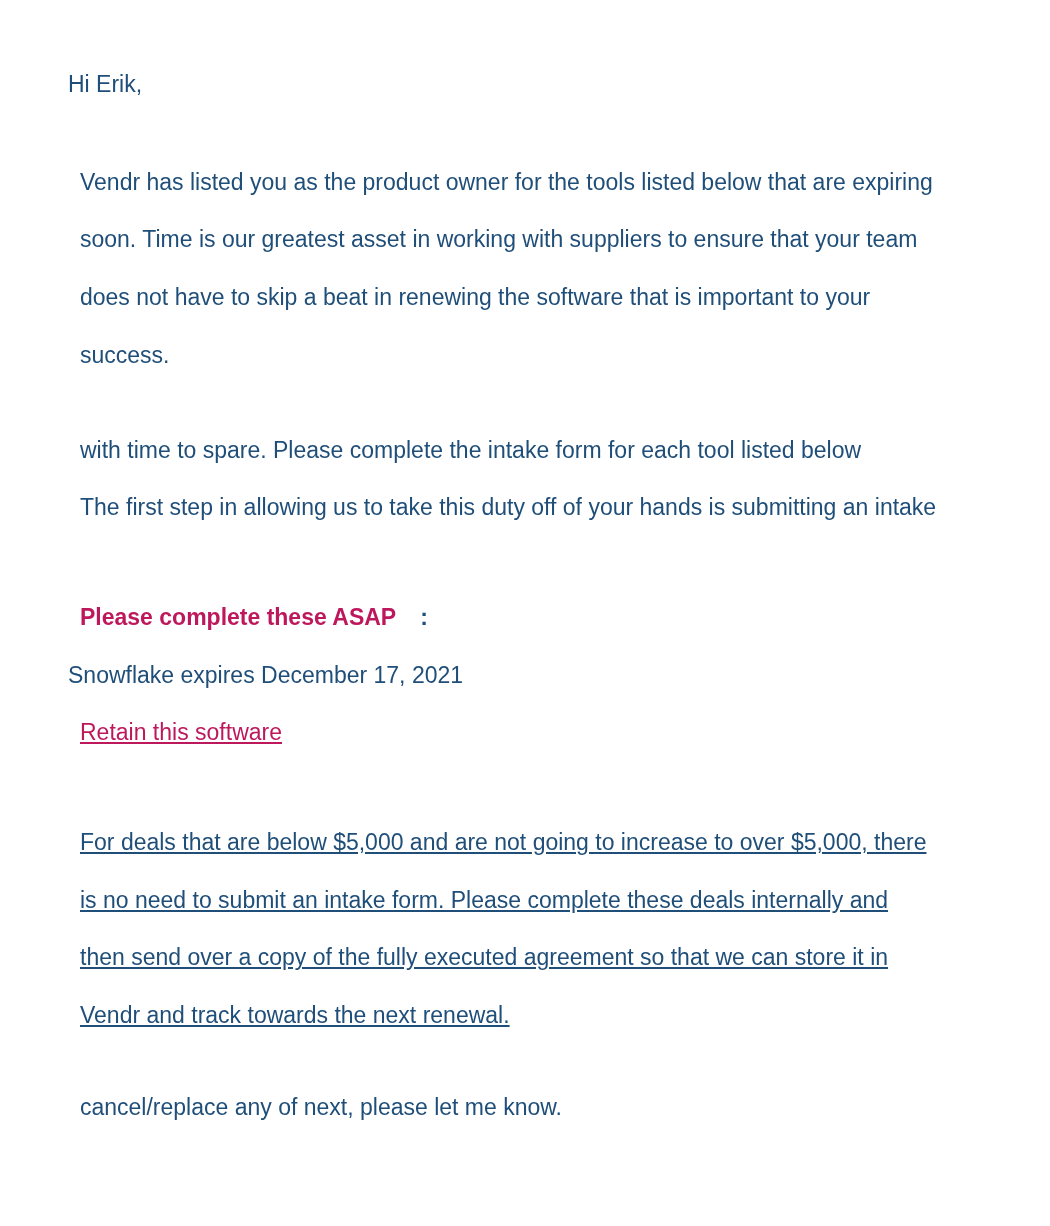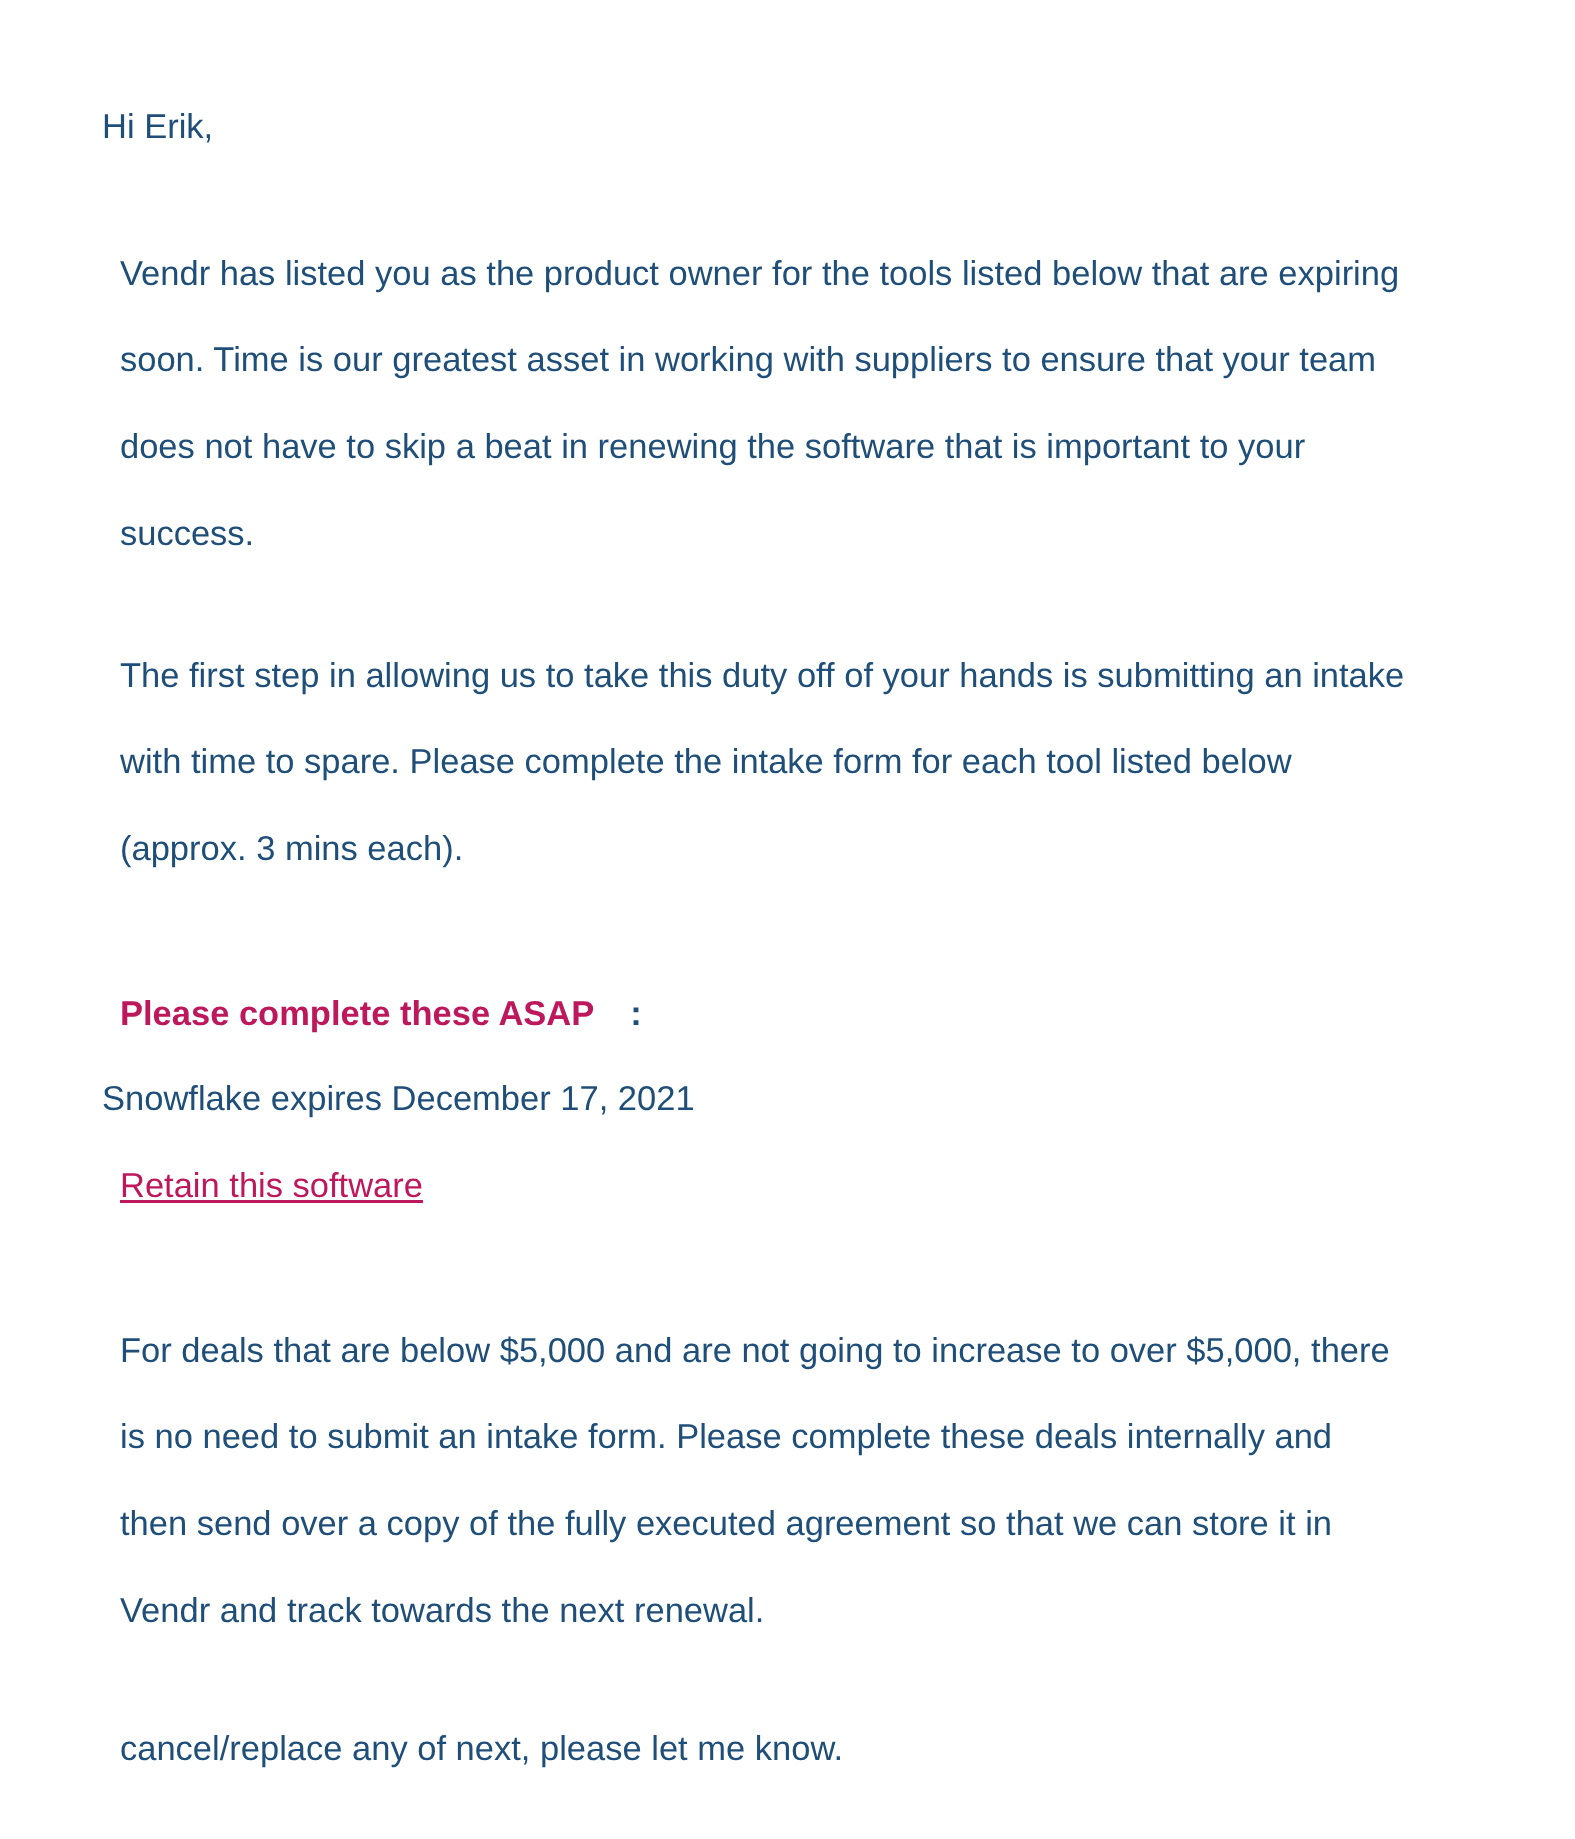--- a/index.html
+++ b/index.html
@@ -16,21 +16,21 @@
     color: #1f4e79;
     padding: 14px 20px 0 20px;
   }
   .line {
     white-space: nowrap;
   }
   .greeting      { margin-bottom: 52px; }
   .para-owner    { margin-bottom: 49px; }
   .para-intake   { margin-bottom: 64px; }
   .link-line     { margin-bottom: 64px; }
-  .para-deals    { margin-bottom: 46px; }
+  .para-deals    { margin-bottom: 46px; text-decoration: underline; }
   .para-contact  { margin-bottom: 46px; }
   .asap-red {
     color: #be185d;
     font-weight: 700;
   }
   .asap-colon {
     color: #1f4e79;
     font-weight: 700;
   }
   a.retain-link {
@@ -47,23 +47,22 @@
   <div class="line greeting">Hi Erik,</div>
 
   <div class="para-owner">
     <div class="line">Vendr has listed you as the product owner for the tools listed below that are expiring</div>
     <div class="line">soon. Time is our greatest asset in working with suppliers to ensure that your team</div>
     <div class="line">does not have to skip a beat in renewing the software that is important to your</div>
     <div class="line">success.</div>
   </div>
 
   <div class="para-intake">
+    <div class="line">with time to spare. Please complete the intake form for each tool listed below</div>
     <div class="line">The first step in allowing us to take this duty off of your hands is submitting an intake</div>
-    <div class="line">with time to spare. Please complete the intake form for each tool listed below</div>
-    <div class="line">(approx. 3 mins each).</div>
   </div>
 
   <div class="line"><span class="asap-red">Please complete these ASAP</span><span class="asap-colon">:</span></div>
 
   <div class="line">Snowflake expires December 17, 2021</div>
 
   <div class="line link-line">
     <a href="#" class="retain-link">Retain this software</a>
   </div>
 

